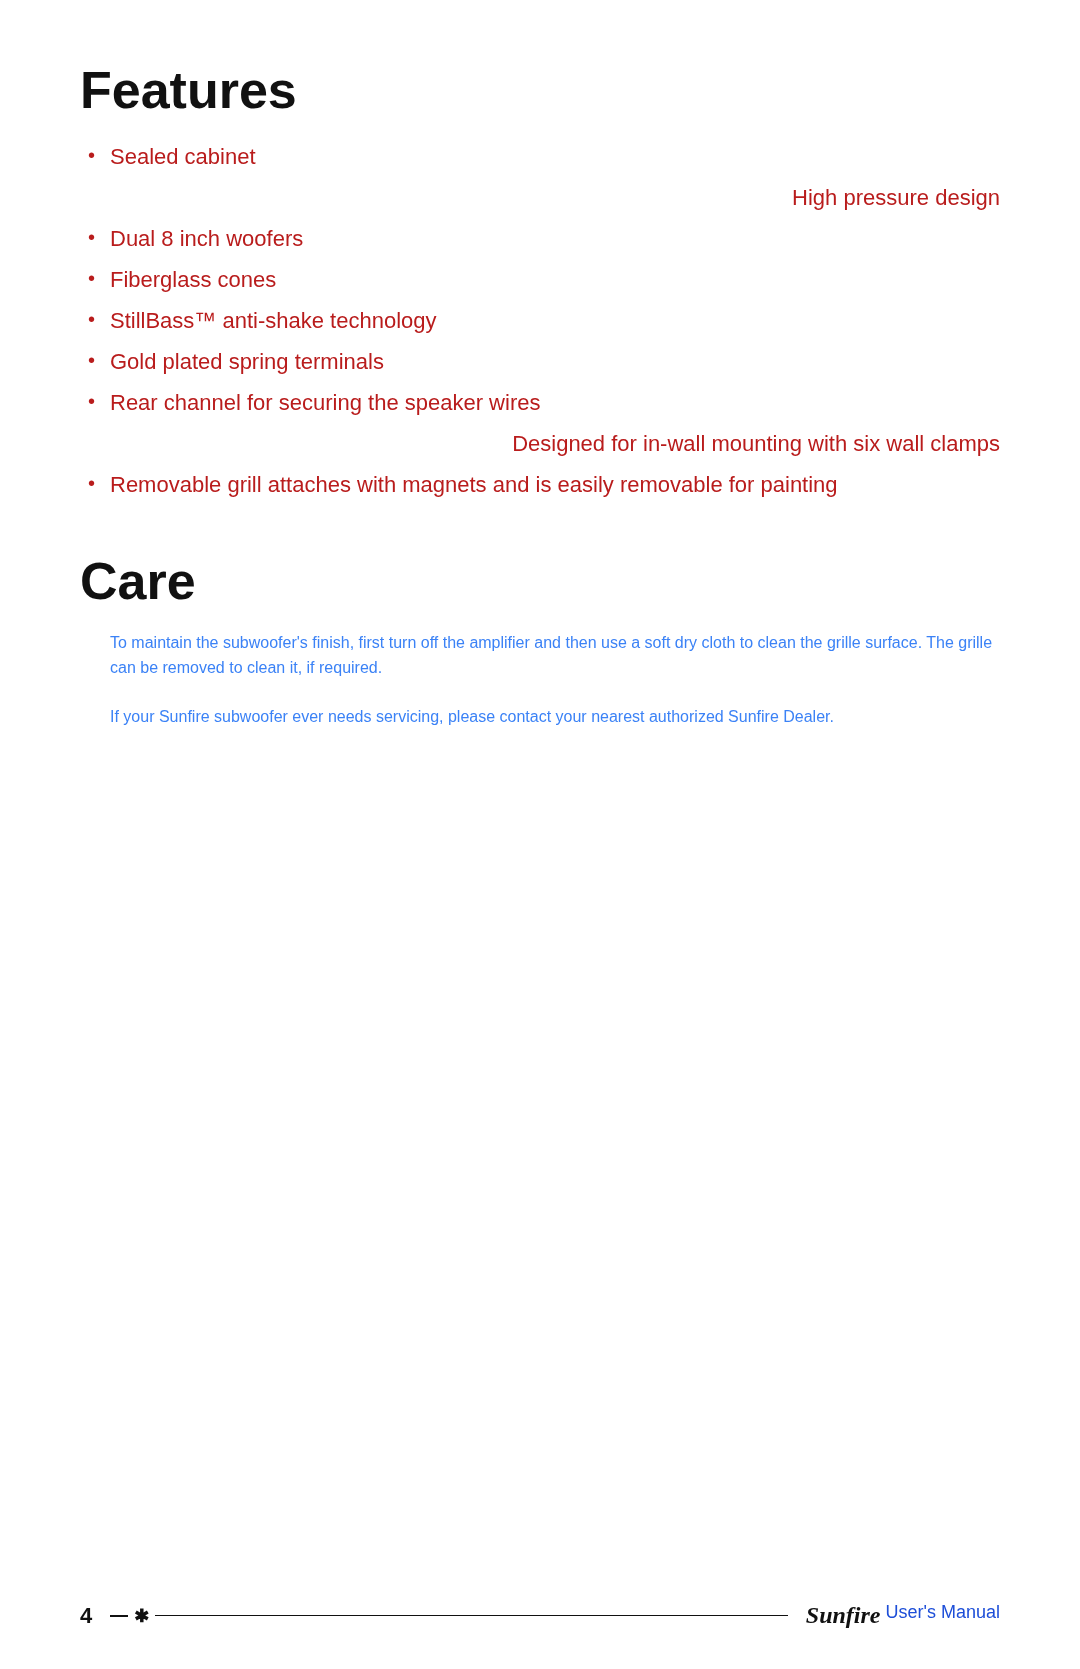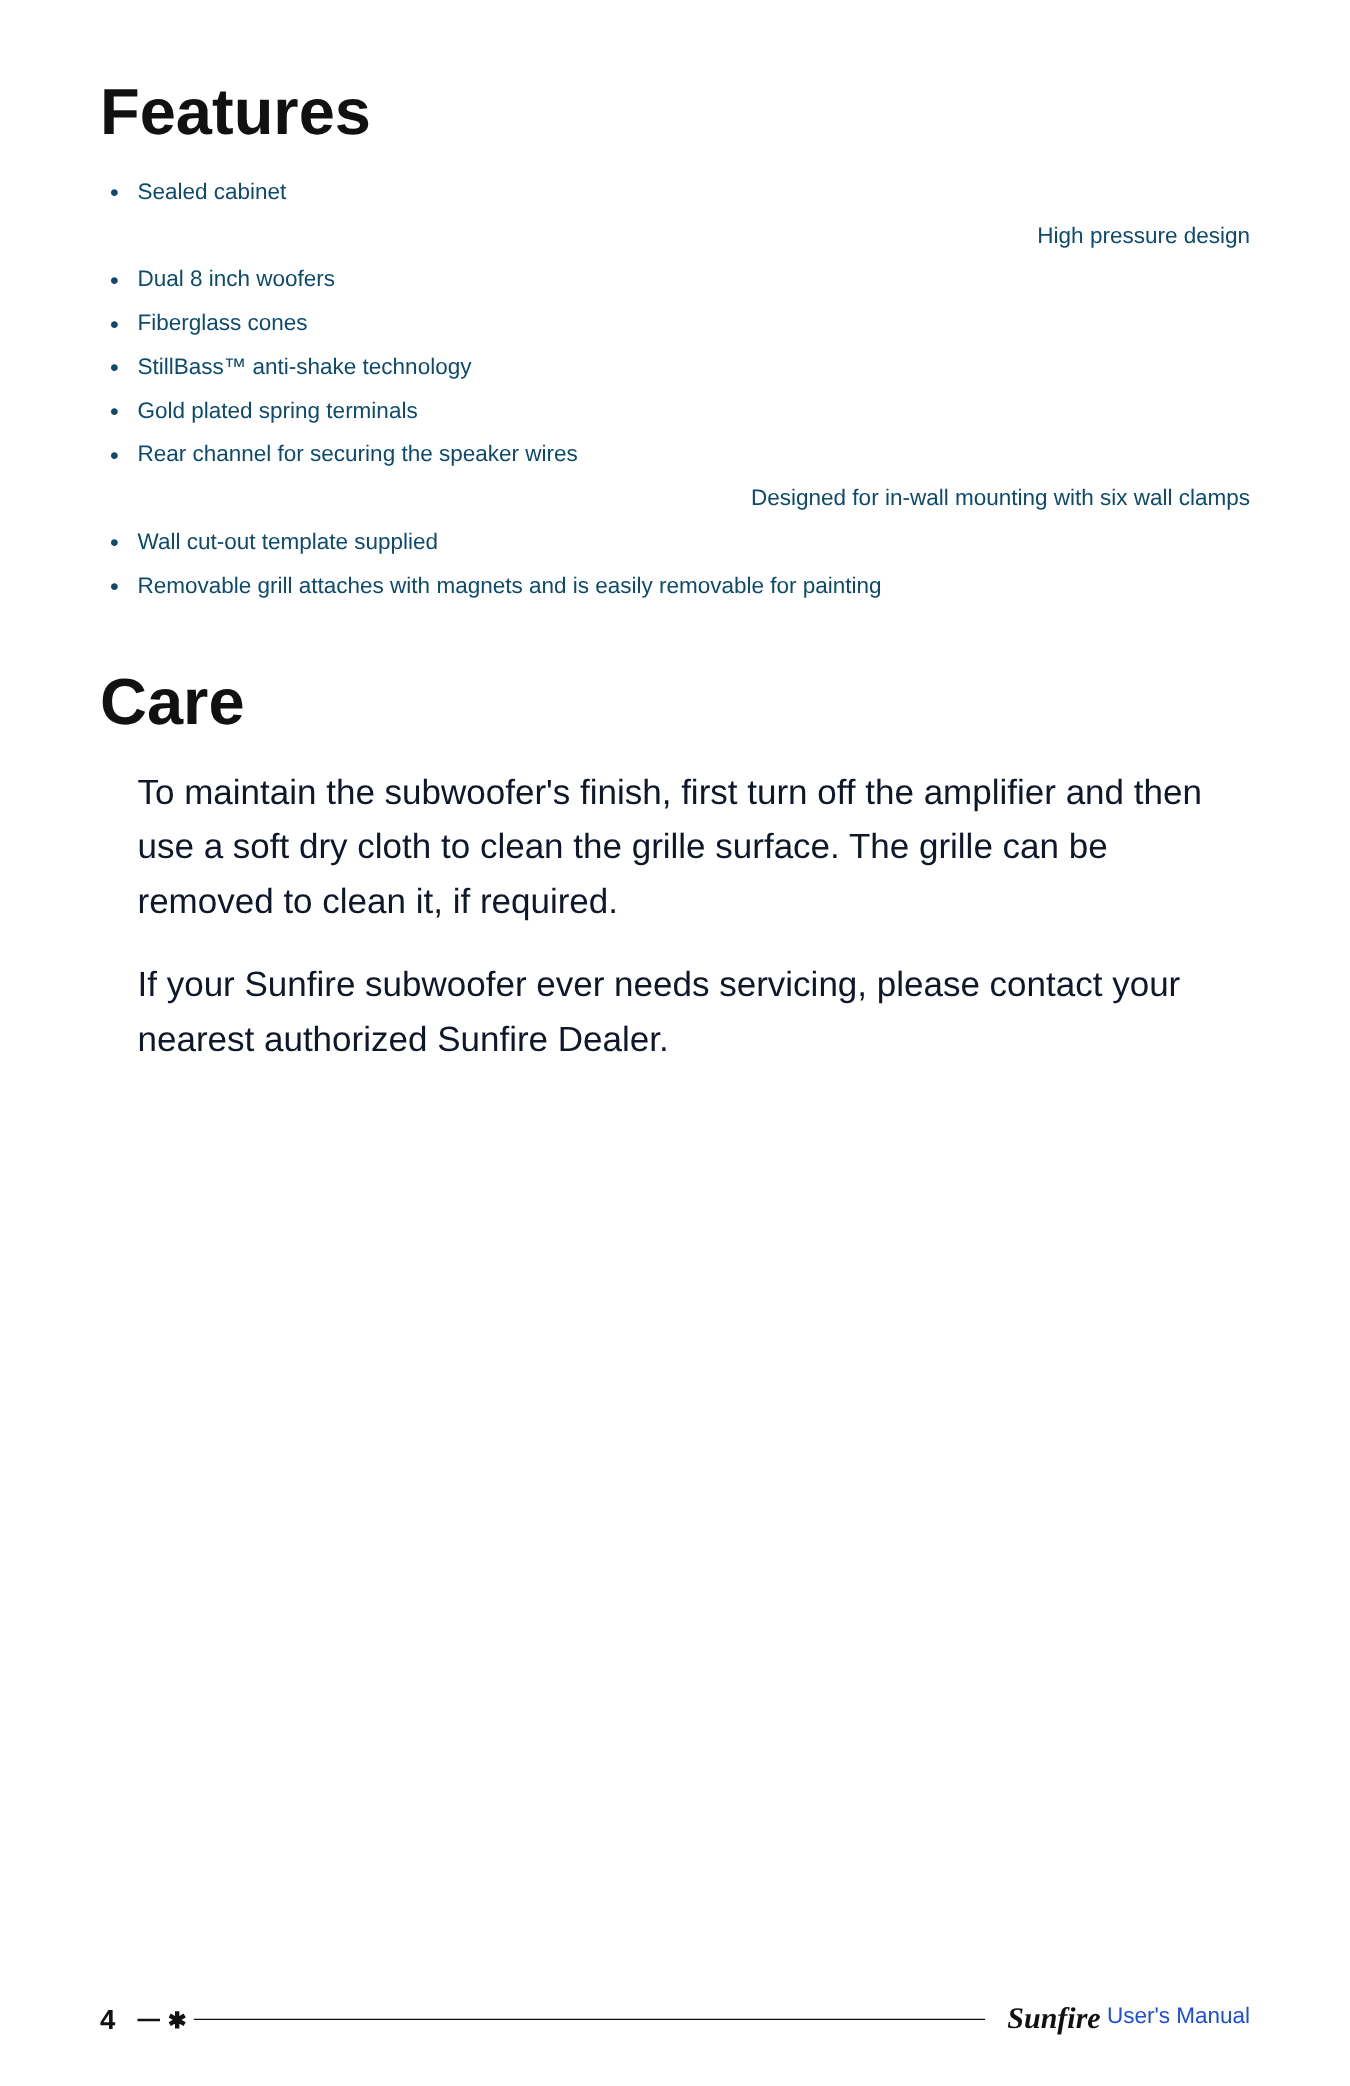--- a/index.html
+++ b/index.html
@@ -37,50 +37,50 @@
       margin-bottom: 50px;
     }
 
     .bullet-list {
       list-style: none;
       padding: 0;
       margin: 0;
     }
 
     .bullet-list li {
-      font-size: 18px;
+      font-size: 22px;
       line-height: 1.5;
       margin-bottom: 8px;
       padding-left: 30px;
       position: relative;
-      color: #0c4a6e;
+      color: #b91c1c;
     }
 
     .bullet-list li.has-bullet::before {
       content: "•";
       position: absolute;
       left: 8px;
       top: 0;
       font-size: 20px;
     }
 
     .bullet-list li.no-bullet {
       padding-left: 30px;
       text-align: right;
     }
 
     .care-section {
       margin-top: 30px;
     }
 
     .care-paragraph {
-      font-size: 28px;
+      font-size: 16px;
       line-height: 1.55;
       margin-bottom: 24px;
-      color: #0f172a;
+      color: #3b82f6;
       padding-left: 30px;
     }
 
     .footer {
       position: absolute;
       bottom: 40px;
       left: 0;
       right: 0;
       display: flex;
       align-items: center;
@@ -163,23 +163,20 @@
       <li class="has-bullet">
         <span>Gold plated spring terminals</span>
       </li>
       <li class="has-bullet">
         <span>Rear channel for securing the speaker wires</span>
       </li>
       <li class="no-bullet">
         <span>Designed for in-wall mounting with six wall clamps</span>
       </li>
       <li class="has-bullet">
-        <span>Wall cut-out template supplied</span>
-      </li>
-      <li class="has-bullet">
         <span>Removable grill attaches with magnets and is easily removable for painting</span>
       </li>
 
     </ul>
   </div>
 
   <div class="care-section">
     <h1 class="section-title">Care</h1>
 
     <p class="care-paragraph">To maintain the subwoofer's finish, first turn off the amplifier and then use a soft dry cloth to clean the grille surface. The grille can be removed to clean it, if required.</p>

